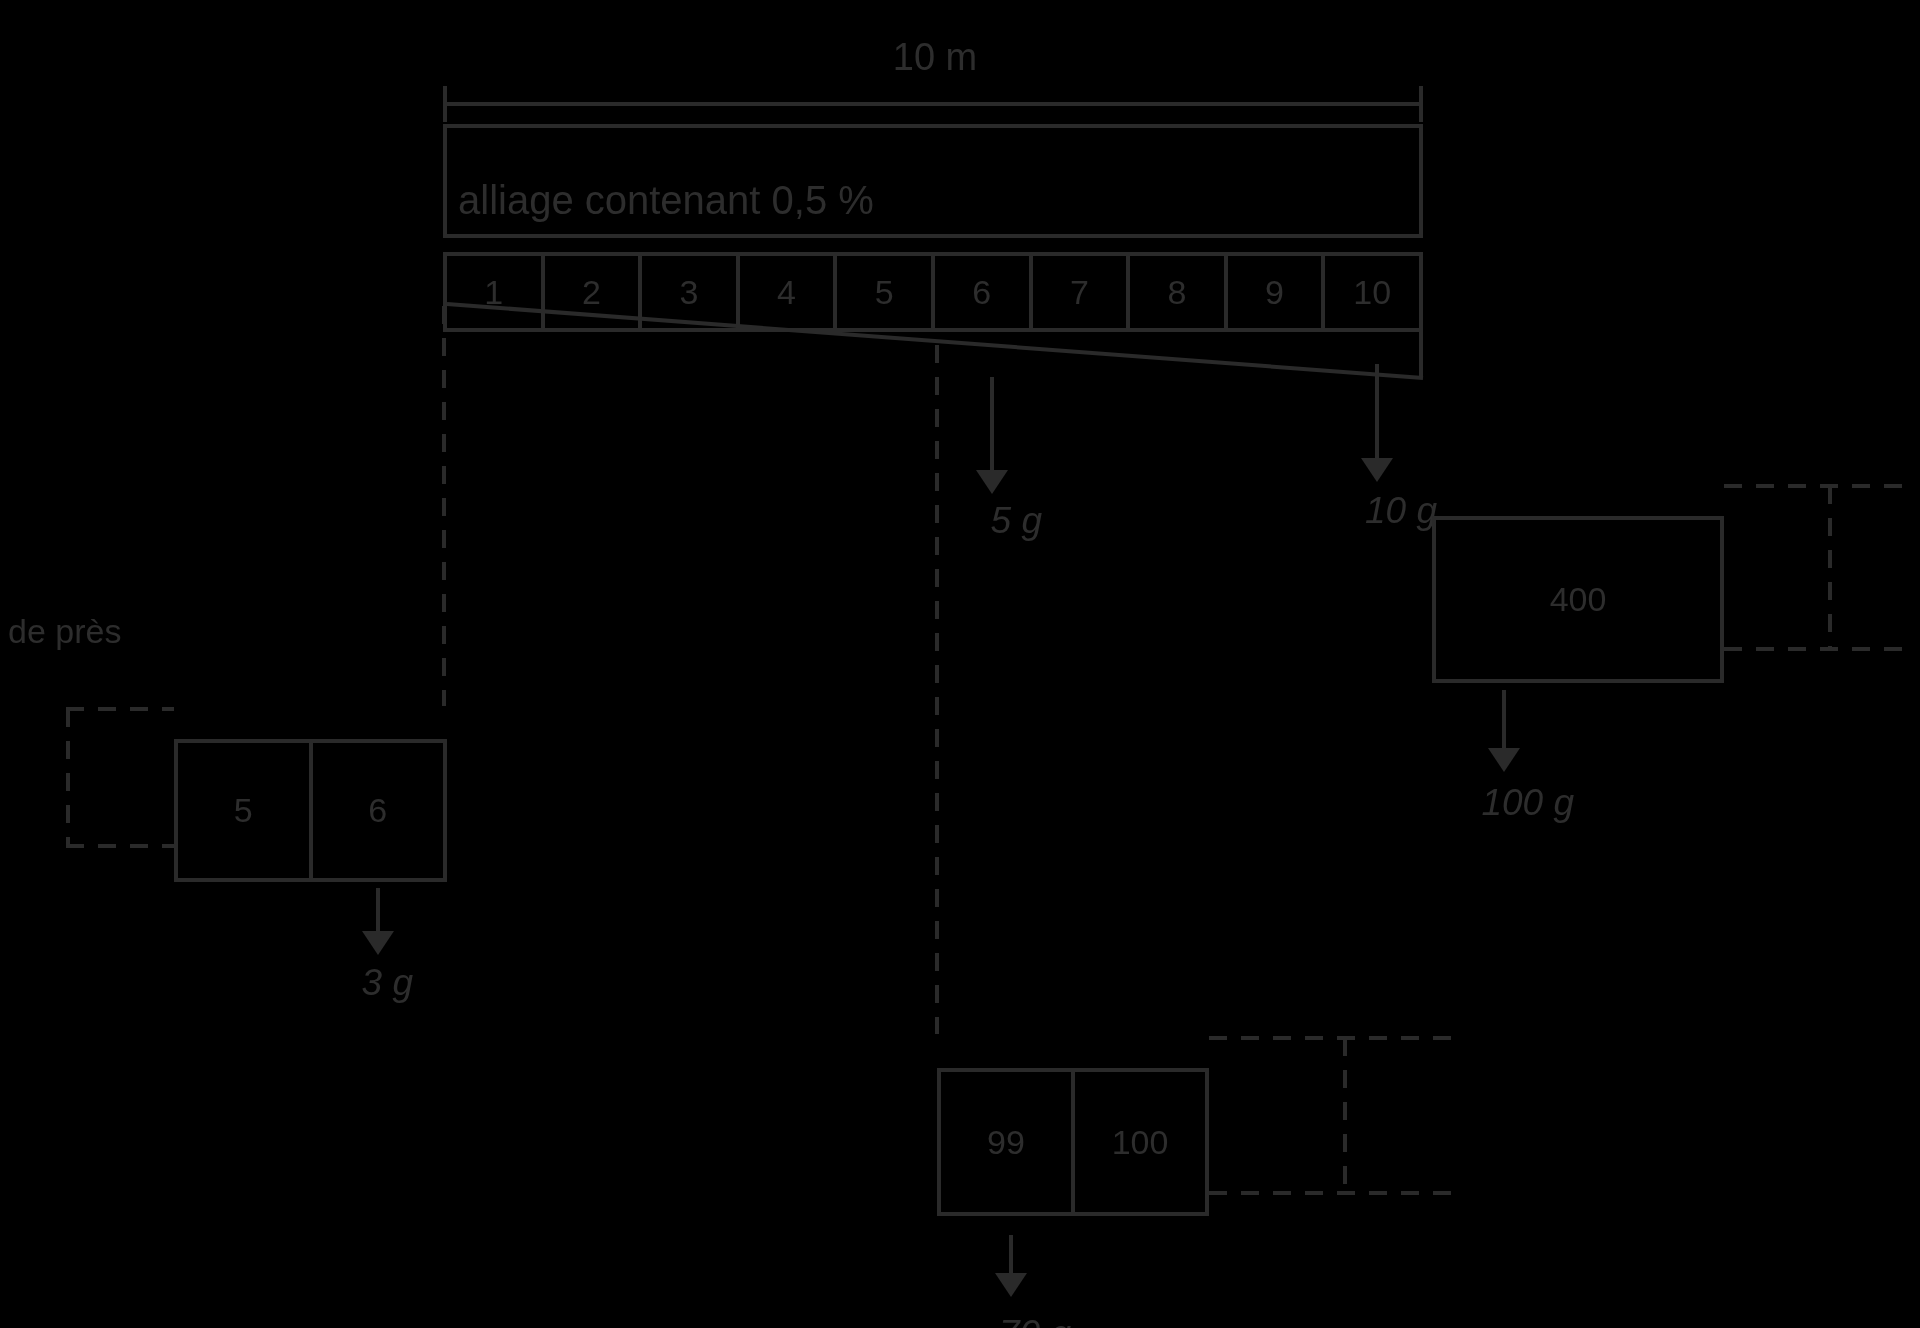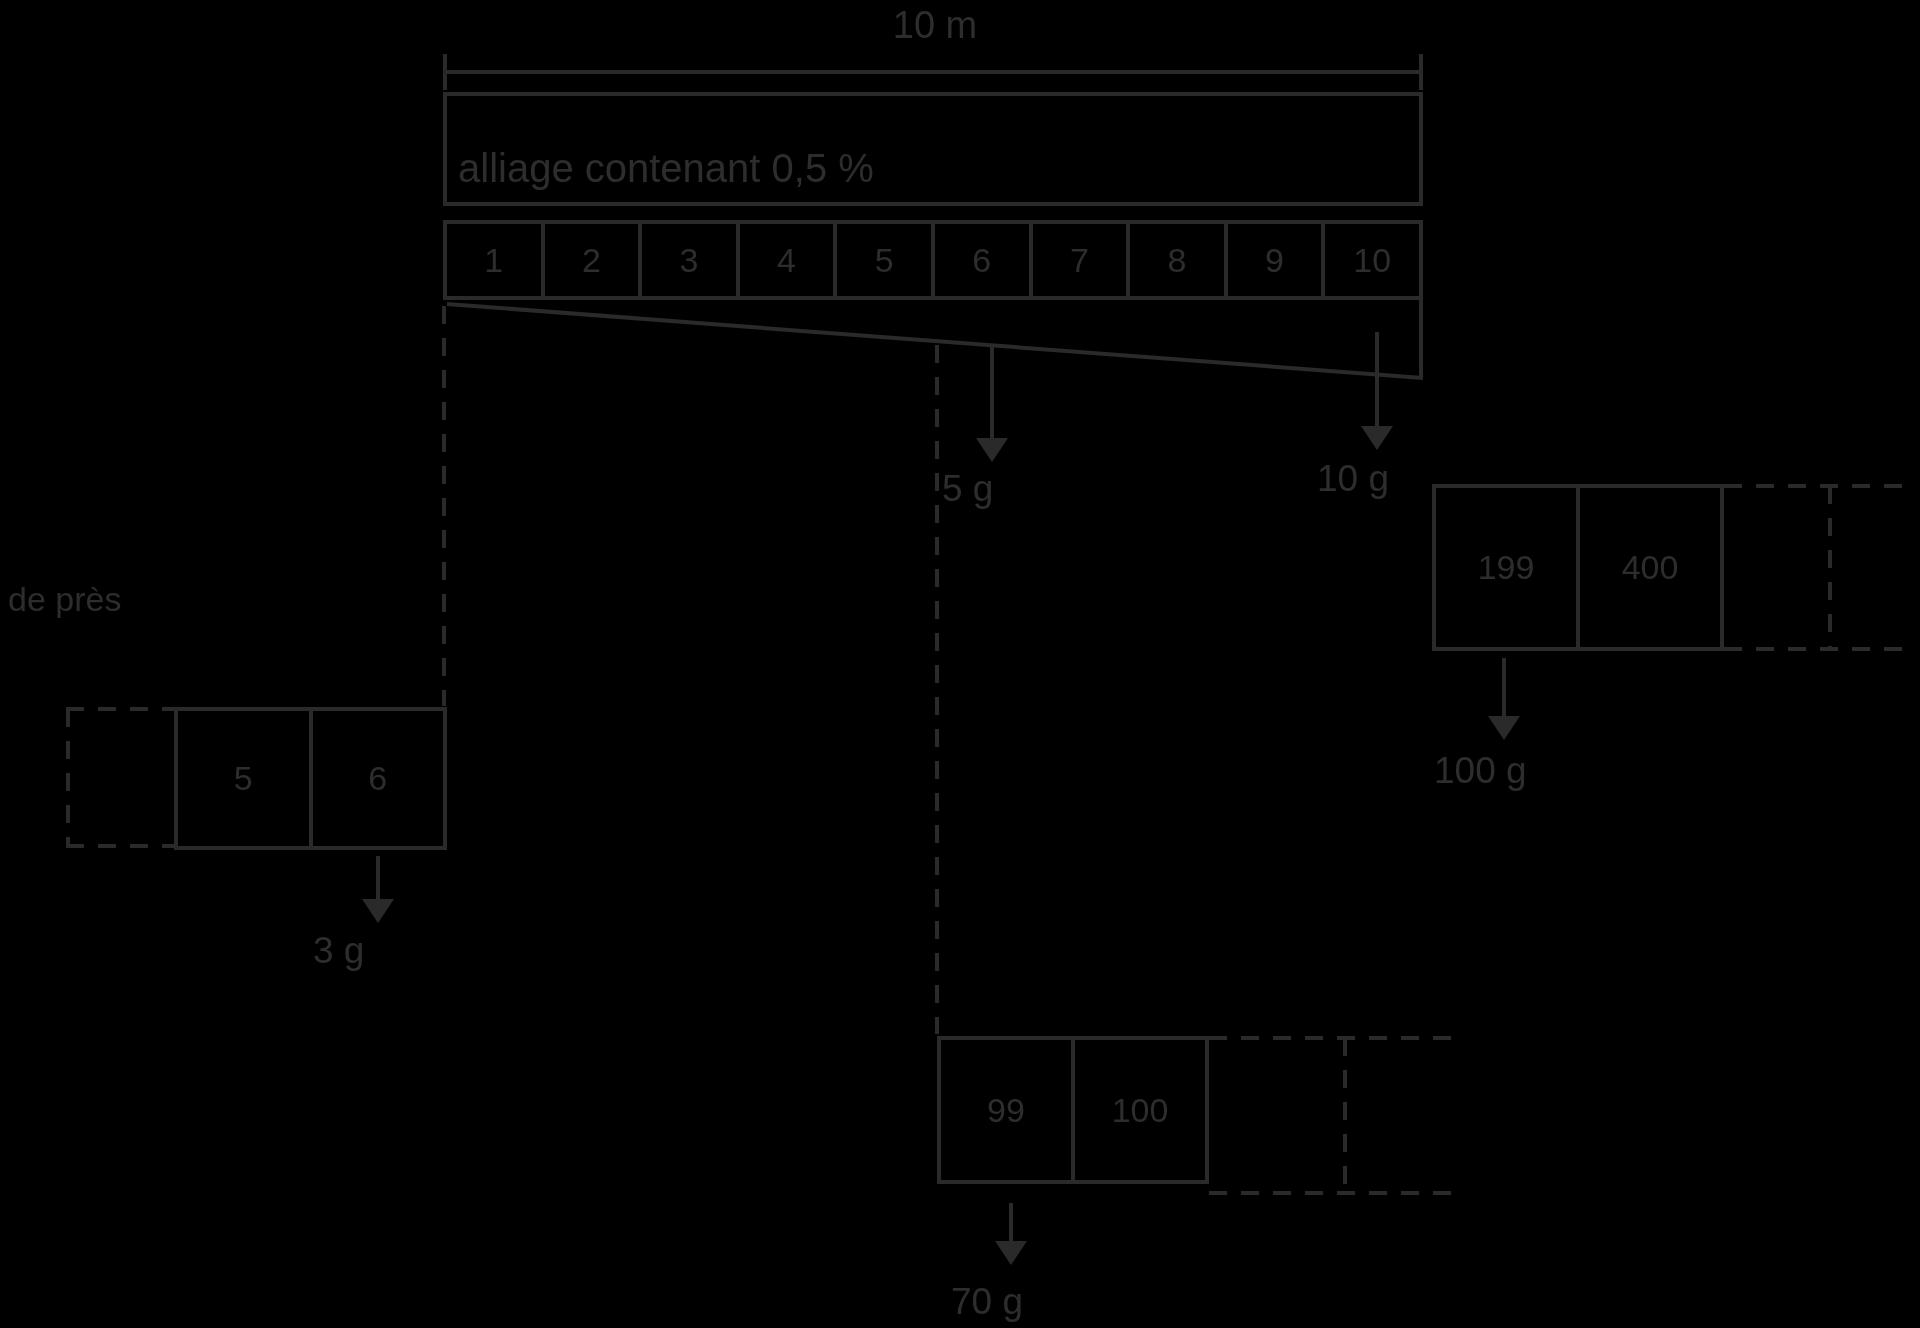--- a/index.html
+++ b/index.html
@@ -8,27 +8,27 @@
     background: #000000;
   }
   body {
     position: relative;
     width: 1920px;
     height: 1328px;
     overflow: hidden;
     font-family: "Liberation Sans", sans-serif;
     color: #2d2d2d;
   }
-  .abs { position: absolute; }
+  .abs { position: absolute; margin-top: 32px; }
 
   
   .dim-label      { font-size: 38px; text-align: center; }
   .bar-label      { font-size: 40px; white-space: nowrap; }
   .cell-num       { font-size: 34px; }
-  .arrow-label    { font-size: 37px; text-align: left; white-space: nowrap; }
+  .arrow-label    { font-size: 37px; text-align: right; white-space: nowrap; font-style: italic; }
   .caption        { font-size: 34px; line-height: 1.28; }
 
   
   .solid-box {
     border: 4px solid #2a2a2a;
     box-sizing: border-box;
     background: transparent;
   }
   .cells {
     display: flex;
@@ -131,21 +131,20 @@
 
 <div class="abs cells" style="left:174px; top:707px; width:273px; height:143px;">
   <div class="cell cell-num">5</div>
   <div class="cell cell-num">6</div>
 </div>
 <div class="abs arrow-stem" style="left:376px; top:856px; height:45px;"></div>
 <div class="abs arrow-head" style="left:362px; top:899px;"></div>
 <div class="abs arrow-label" style="left:313px; top:930px; width:100px;">3 g</div>
 
 <div class="abs cells" style="left:1432px; top:484px; width:292px; height:167px;">
-  <div class="cell cell-num">199</div>
   <div class="cell cell-num">400</div>
 </div>
 <div class="abs arrow-stem" style="left:1502px; top:658px; height:60px;"></div>
 <div class="abs arrow-head" style="left:1488px; top:716px;"></div>
 <div class="abs arrow-label" style="left:1434px; top:750px; width:140px;">100 g</div>
 
 <div class="abs cells" style="left:937px; top:1036px; width:272px; height:148px;">
   <div class="cell cell-num">99</div>
   <div class="cell cell-num">100</div>
 </div>

